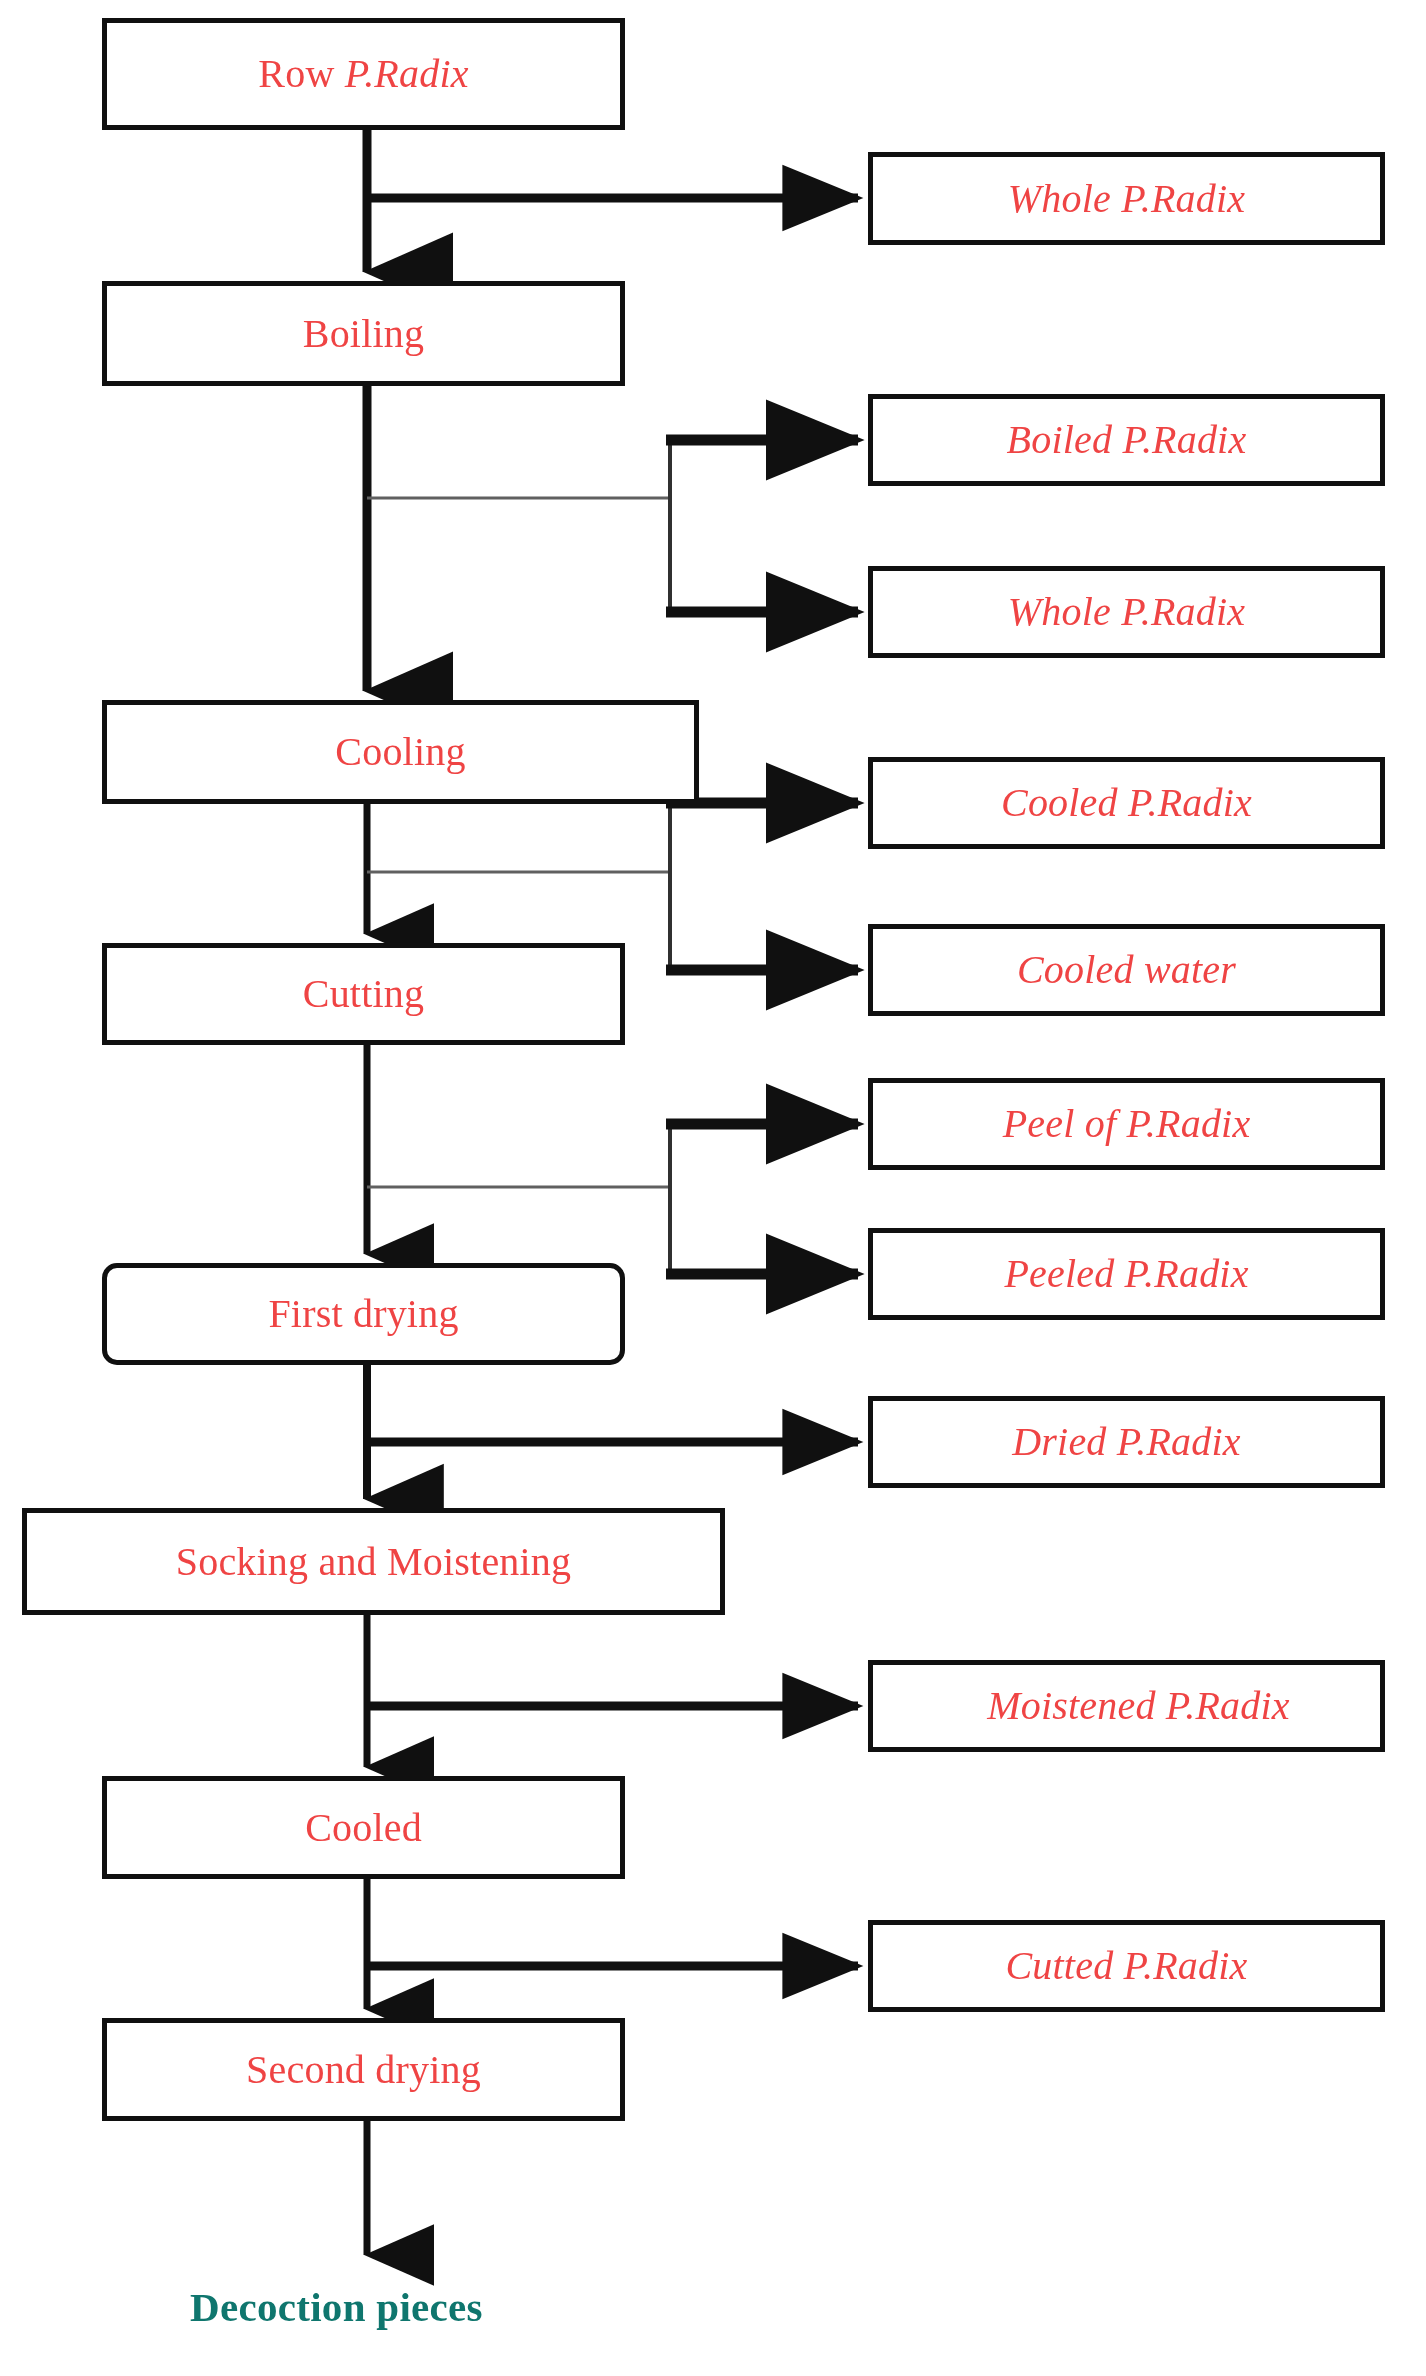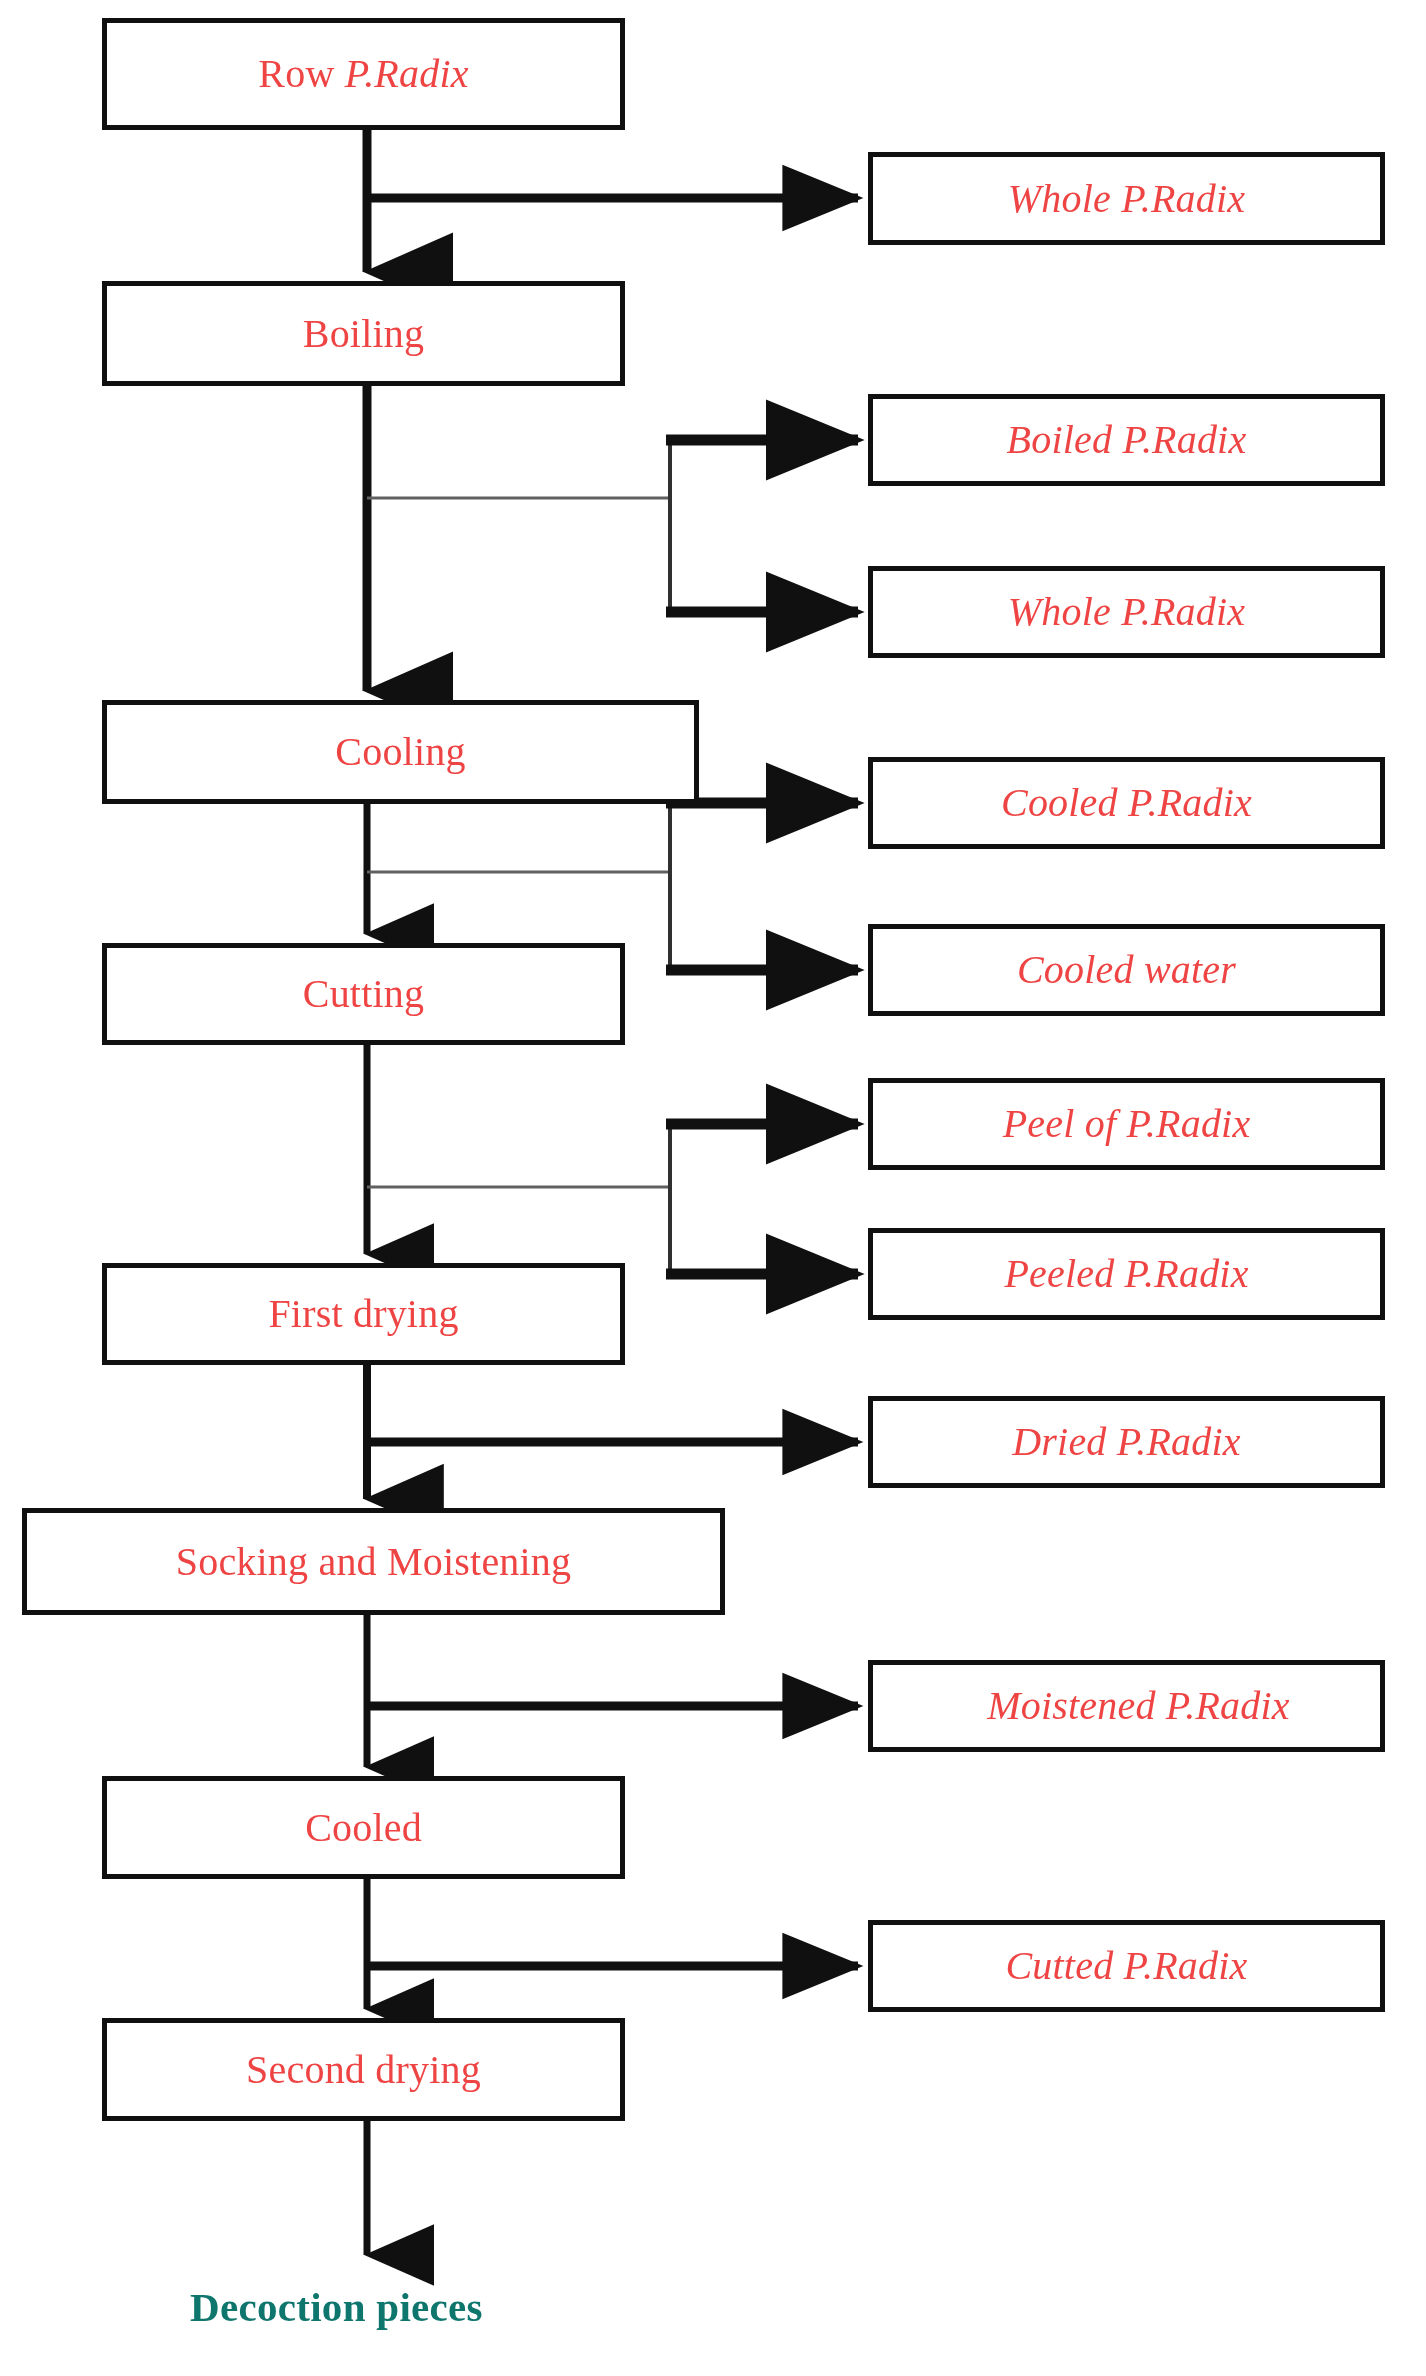--- a/index.html
+++ b/index.html
@@ -112,21 +112,21 @@
   </div>
 
   <div class="node-box" style="left:102px; top:700px; width:597px; height:104px;">
     <span class="node-label proc-label">Cooling</span>
   </div>
 
   <div class="node-box" style="left:102px; top:943px; width:523px; height:102px;">
     <span class="node-label proc-label">Cutting</span>
   </div>
 
-  <div class="node-box" style="left:102px; top:1263px; width:523px; height:102px;">
+  <div class="node-box" style="left:102px; top:1263px; width:523px; height:102px;border-radius:15px;">
     <span class="node-label proc-label">First drying</span>
   </div>
 
   <div class="node-box" style="left:22px; top:1508px; width:703px; height:107px;">
     <span class="node-label proc-label">Socking and Moistening</span>
   </div>
 
   <div class="node-box" style="left:102px; top:1776px; width:523px; height:103px;">
     <span class="node-label proc-label">Cooled</span>
   </div>

